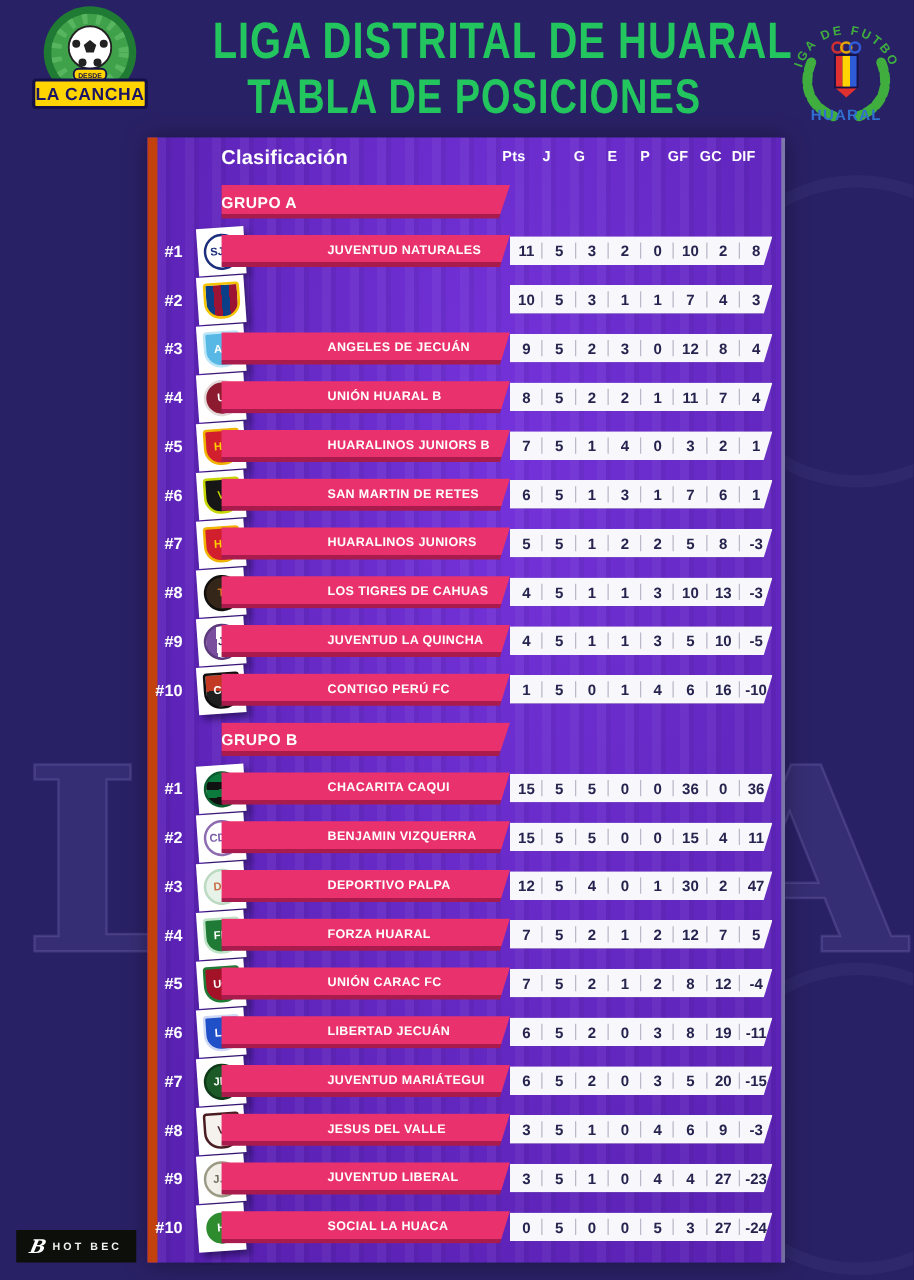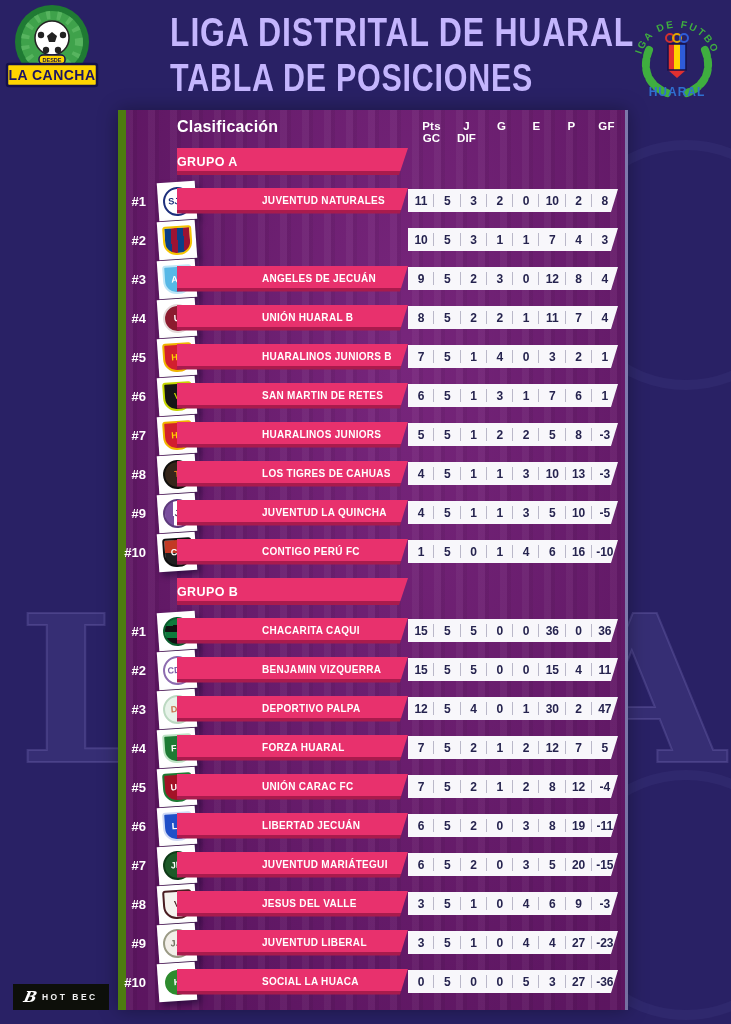--- a/index.html
+++ b/index.html
@@ -20,50 +20,50 @@
   .wm-right{right:6px;top:588px;}
   .wm-circle{
     position:absolute;border-radius:50%;
     border:10px solid rgba(132,122,202,0.08);
     pointer-events:none;
   }
   .wm-c1{width:230px;height:230px;right:-80px;top:140px;}
   .wm-c2{width:230px;height:230px;right:-80px;top:770px;}
   
   .top-header{position:absolute;left:0;top:0;width:731px;height:110px;}
-  .title-wrap{position:absolute;left:115px;right:115px;top:8px;text-align:left;color:#c4b5fd;}
+  .title-wrap{position:absolute;left:115px;right:115px;top:8px;text-align:right;color:#22c55e;}
   .title-line{
     font-weight:bold;letter-spacing:1px;white-space:nowrap;
     transform:scaleX(0.78);transform-origin:center;
   }
   .title-1{font-size:41px;line-height:48px;}
   .title-2{font-size:39px;line-height:44px;}
-  .logo-left{position:absolute;left:4px;top:2px;}
+  .logo-left{position:absolute;left:24px;top:2px;}
   .logo-right{position:absolute;right:6px;top:0;}
   
   .panel{
     position:absolute;left:118px;top:110px;width:502px;height:900px;
-    background:#701a75;
-    border-left:8px solid #4d7c0f;
+    background:#6d28d9;
+    border-left:8px solid #c2410c;
     box-shadow:inset -3px 0 0 #8f88c4, 0 0 18px rgba(0,0,0,0.35);
   }
   .panel::before{ 
     content:"";position:absolute;inset:0;pointer-events:none;
     background:
       repeating-linear-gradient(90deg, rgba(255,255,255,0.045) 0 7px, rgba(0,0,0,0.05) 7px 11px, rgba(255,255,255,0) 11px 22px),
       radial-gradient(ellipse at 55% 28%, rgba(255,255,255,0.05), rgba(0,0,0,0.18) 85%);
   }
   .panel-header{position:relative;height:38px;padding-top:8px;box-sizing:border-box;z-index:2;}
   .caption{
     position:absolute;left:51px;top:8px;color:#ffffff;
     font-size:16px;font-weight:bold;letter-spacing:0.2px;
   }
   .col-grid{
-    position:absolute;left:288px;top:10px;width:210px;
-    display:grid;grid-template-columns:repeat(6,1fr);
+    position:absolute;left:272px;top:10px;width:210px;
+    display:grid;grid-template-columns:repeat(8,1fr);
   }
   .col-grid span{
     text-align:center;color:#ffffff;font-weight:bold;font-size:11.5px;letter-spacing:0.2px;
   }
   
   #groups-root{position:relative;z-index:2;}
   .group-banner{
     position:relative;margin-left:51px;width:231px;height:27px;
     background:linear-gradient(to bottom,#e8316d 0 23px,#a91b4d 23px);
     clip-path:polygon(0 0,100% 0,calc(100% - 9px) 100%,0 100%);
@@ -594,21 +594,21 @@
     </div>
     <div class="team-banner">SOCIAL LA HUACA</div>
     <div class="stats-strip">
                 <span class="stat">0</span>
                 <span class="stat">5</span>
                 <span class="stat">0</span>
                 <span class="stat">0</span>
                 <span class="stat">5</span>
                 <span class="stat">3</span>
                 <span class="stat">27</span>
-                <span class="stat">-36</span>
+                <span class="stat">-24</span>
               </div>
   </div>
 </div>
   </div>
 </div>
   </section>
 
   <div class="hotbec">
     <span class="mark">B</span>
     <span class="brand">HOT BEC</span>

